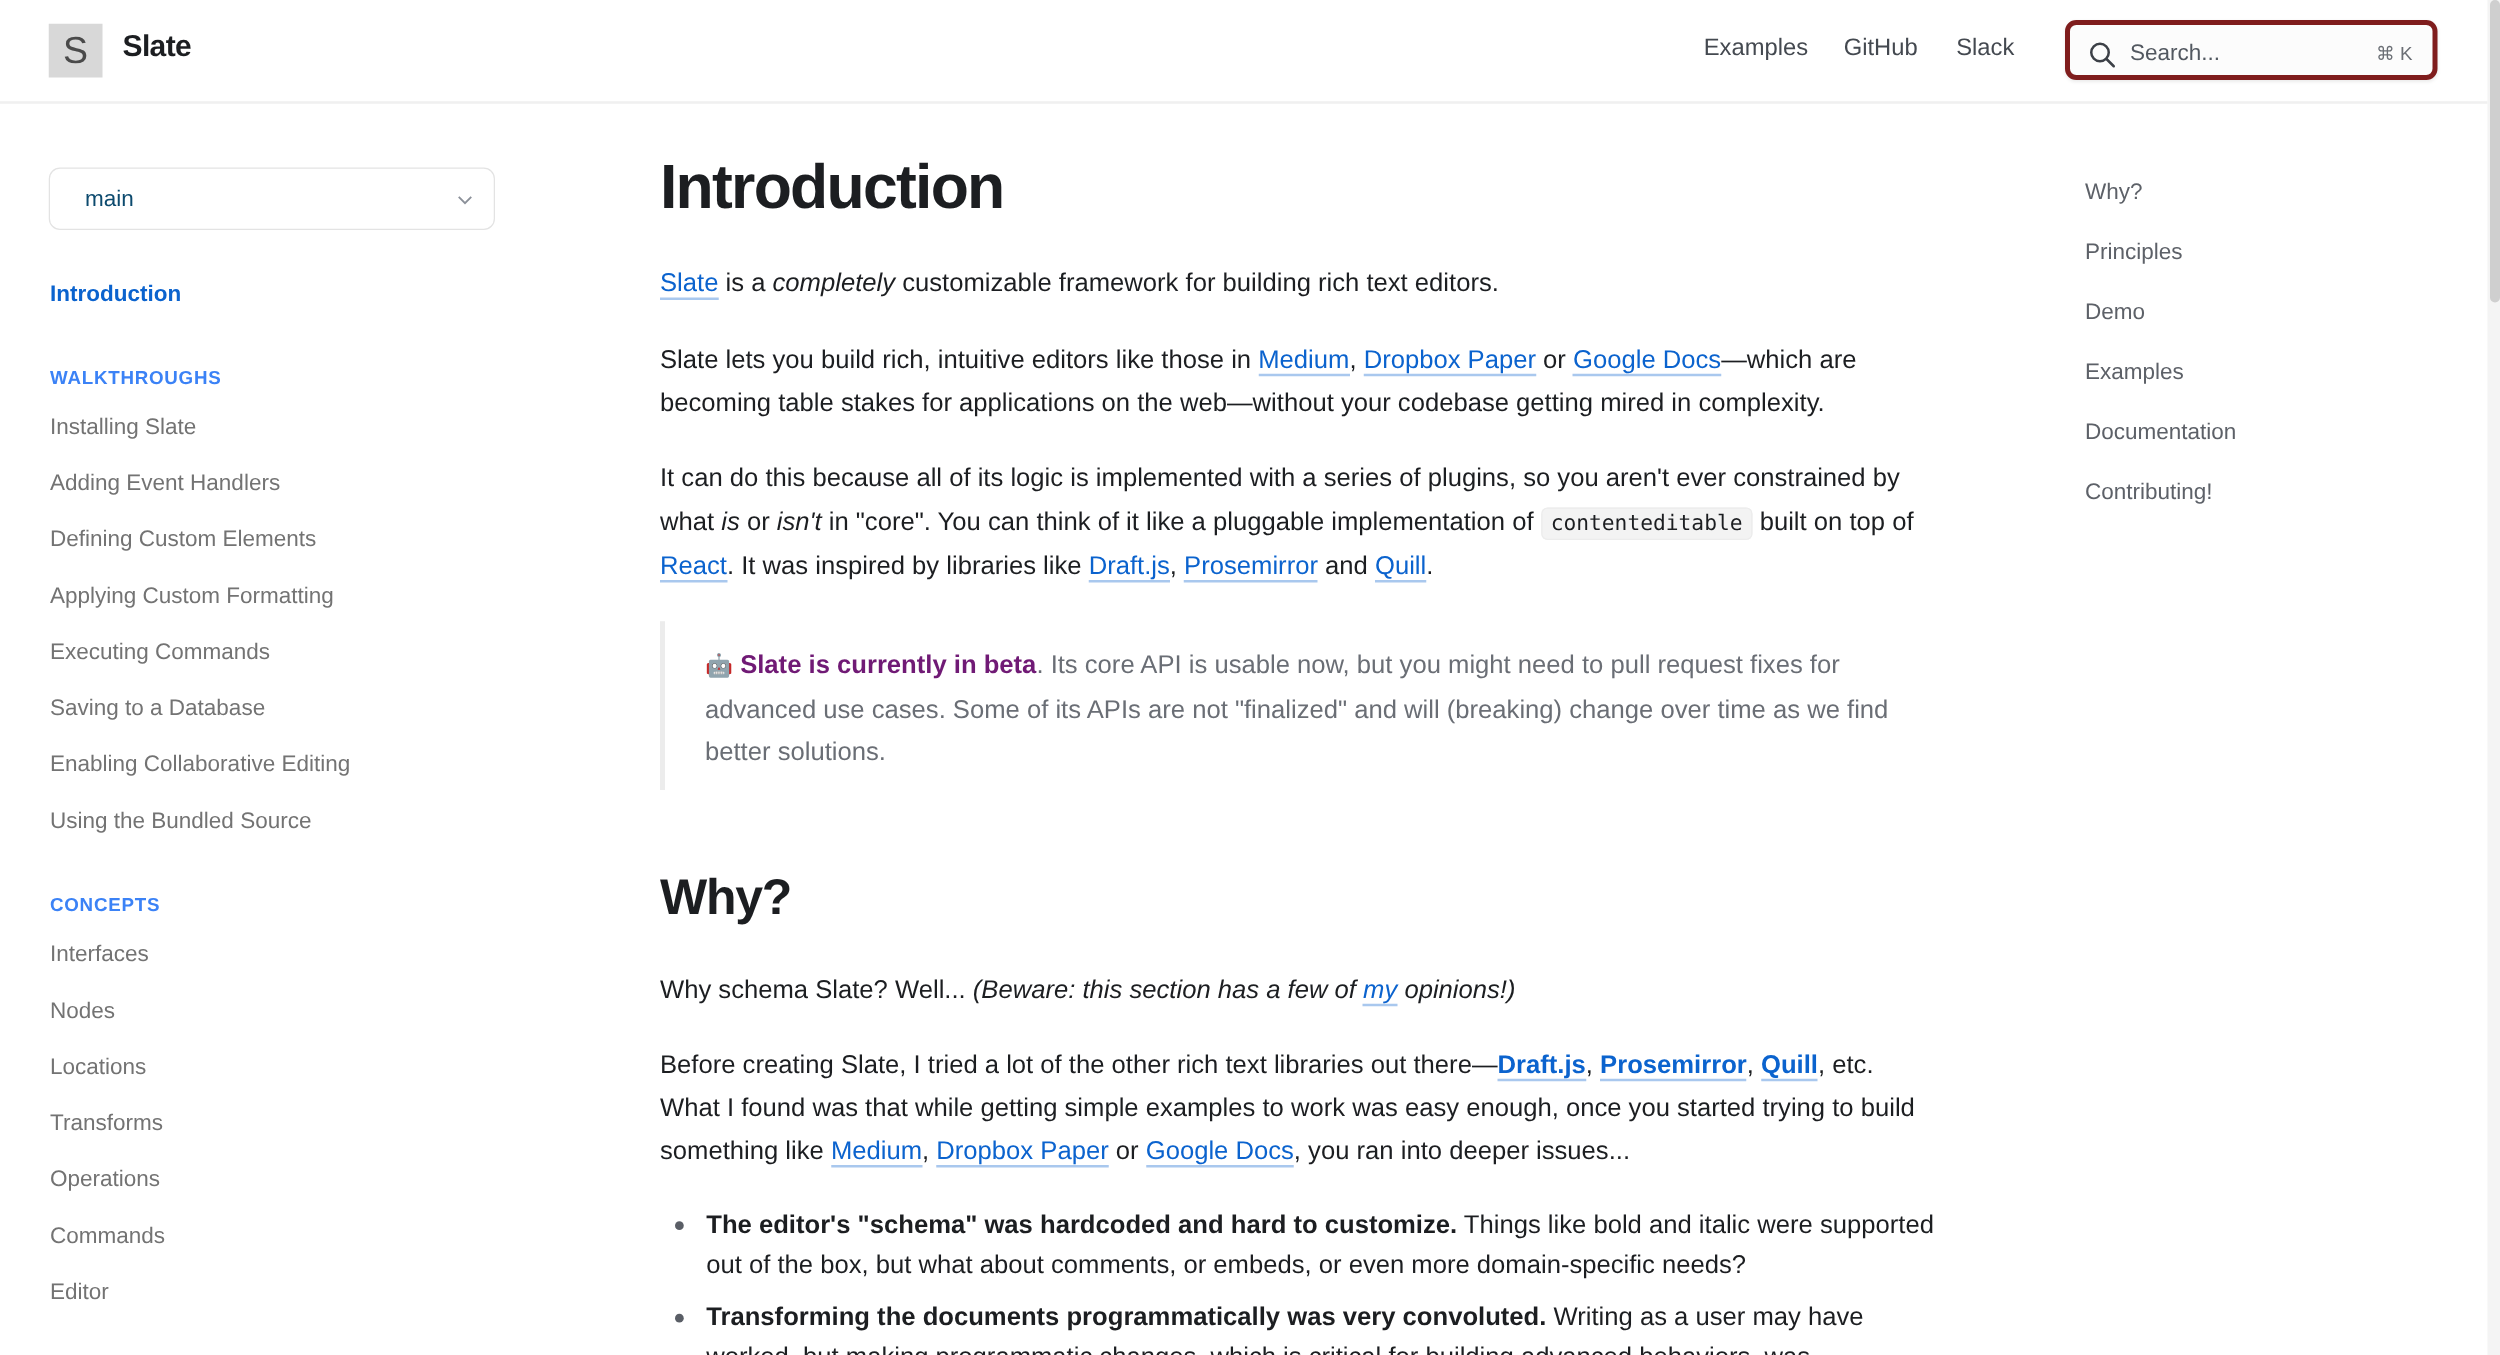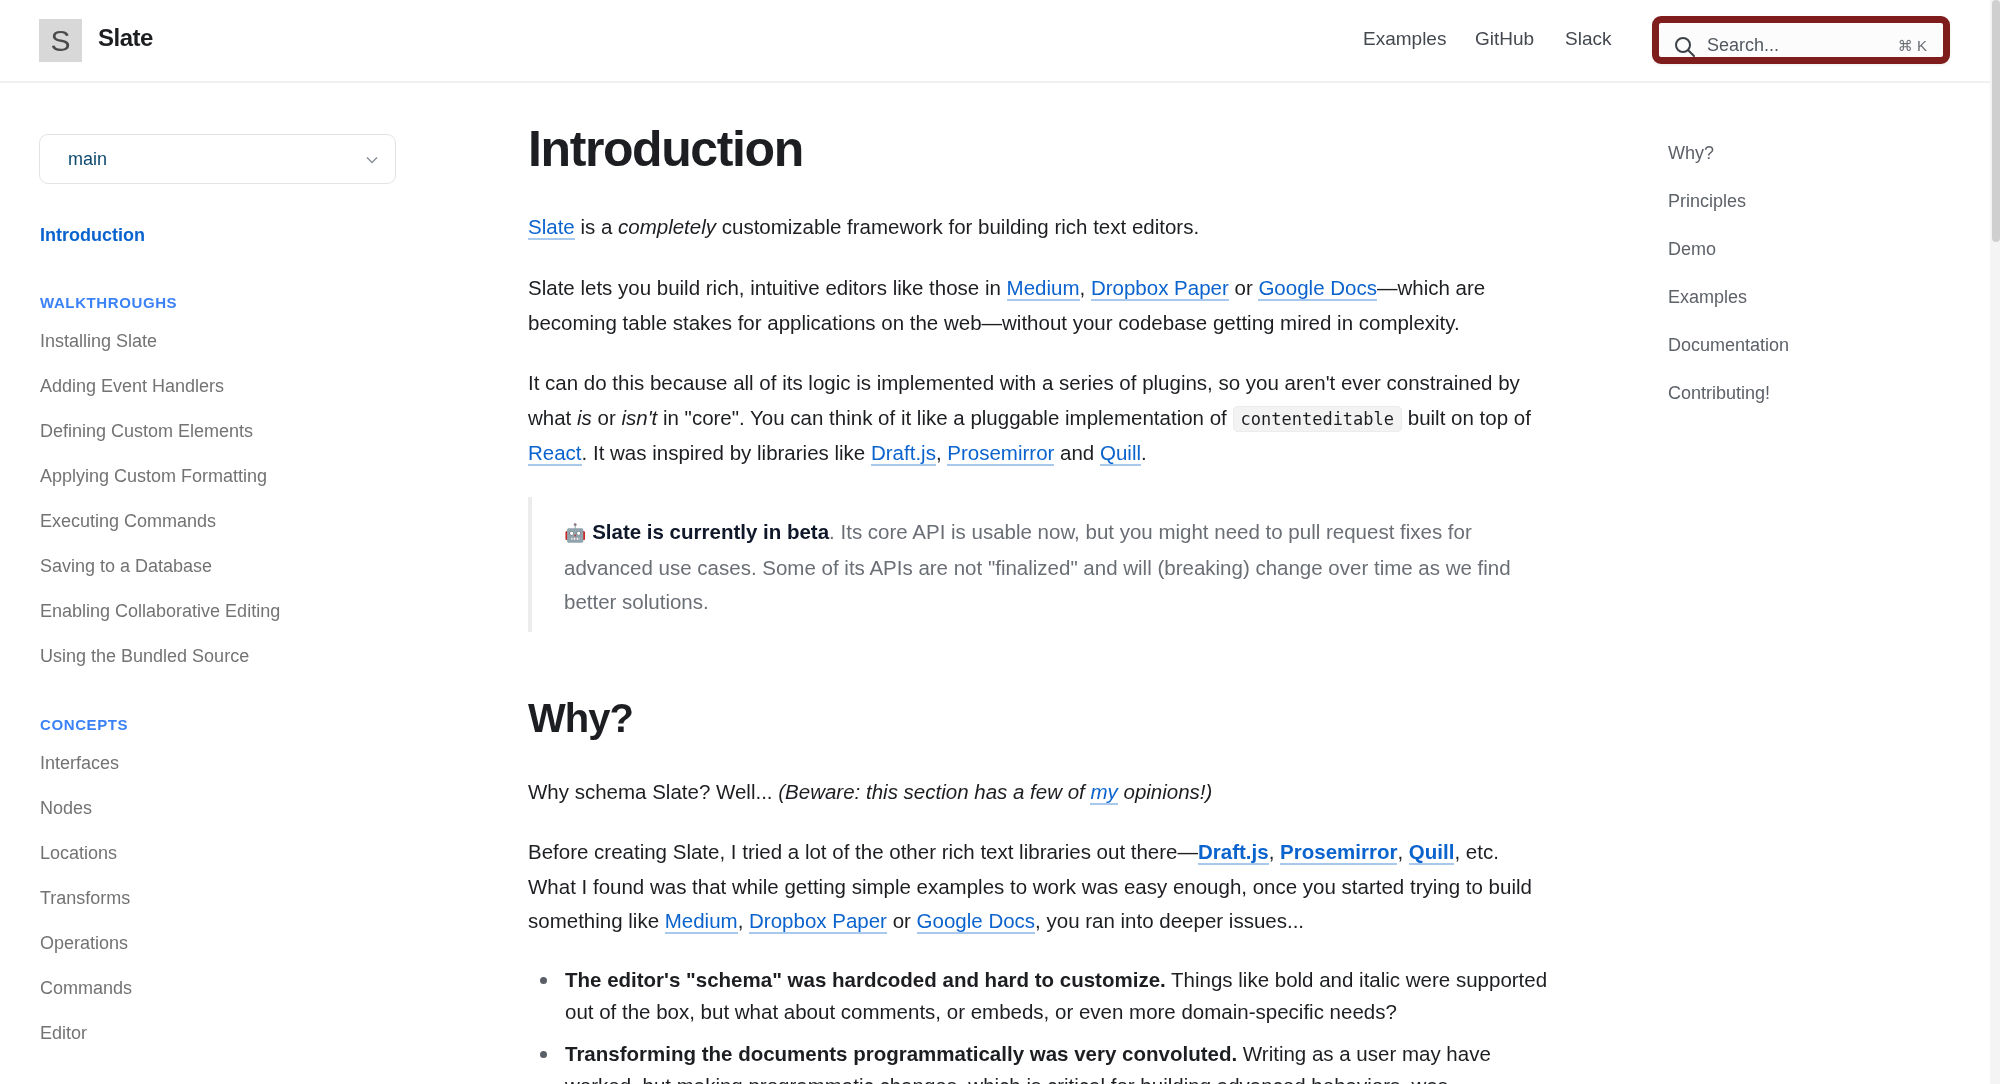--- a/index.html
+++ b/index.html
@@ -5,21 +5,21 @@
     * { box-sizing: border-box; margin: 0; padding: 0; }
     html, body { width: 2000px; height: 1084px; overflow: hidden; background: #ffffff; }
     body { font-family: "Liberation Sans", "DejaVu Sans", sans-serif; color: #1c1e21; position: relative; }
     a { text-decoration: none; }
 
     
     .header { position: absolute; left: 0; top: 0; width: 1990px; height: 83px; border-bottom: 2px solid #f0f0f0; background: #fff; }
     .logo-box { position: absolute; left: 39px; top: 19px; width: 43px; height: 43px; background: #d8d8d8; color: #4a4a4a; font-size: 30px; line-height: 43px; text-align: center; }
     .logo-text { position: absolute; left: 98px; top: 24px; font-size: 24px; font-weight: bold; color: #1c1e21; letter-spacing: -0.5px; }
     .nav-link { position: absolute; top: 28px; font-size: 19px; color: #444950; }
-    .search { position: absolute; left: 1652px; top: 16px; width: 298px; height: 48px; border: 7px solid #7f1d1d; border-radius: 9px; background: #fcfcfc; box-shadow: 0 1px 3px rgba(0,0,0,0.08); }
+    .search { position: absolute; left: 1652px; top: 16px; width: 298px; height: 48px; border: 4px solid #7f1d1d; border-radius: 9px; background: #fcfcfc; box-shadow: 0 1px 3px rgba(0,0,0,0.08); }
     .search-icon { position: absolute; left: 14px; top: 12px; width: 24px; height: 24px; }
     .search-placeholder { position: absolute; left: 48px; top: 12px; font-size: 18px; color: #525860; }
     .search-kbd { position: absolute; right: 16px; top: 14px; font-size: 15px; color: #6b6f75; }
 
     
     .scroll-track { position: absolute; left: 1990px; top: 0; width: 10px; height: 1084px; background: #f4f4f4; }
     .scroll-thumb { position: absolute; left: 1992px; top: 0; width: 8px; height: 242px; background: #cfcfcf; border-radius: 4px; }
 
     
     .version-select { position: absolute; left: 39px; top: 134px; width: 357px; height: 50px; border: 1px solid #e3e3e3; border-radius: 9px; background: #fff; }
@@ -33,21 +33,21 @@
 
     
     .content { position: absolute; left: 528px; top: 0; width: 1020px; }
     .h1 { position: absolute; left: 0; top: 120px; font-size: 50px; font-weight: bold; color: #1c1e21; letter-spacing: -1.4px; }
     .h2 { position: absolute; left: 0; top: 696px; font-size: 40px; font-weight: bold; color: #1c1e21; letter-spacing: -1px; }
     .para { position: absolute; left: 0; width: 1020px; font-size: 20.5px; line-height: 34.5px; color: #1c1e21; }
     .para a, .bullets a { color: #0b63ce; border-bottom: 2px solid #a9c8ee; }
     .para a.strong { font-weight: bold; }
     code.inline { font-family: "DejaVu Sans Mono", "Liberation Mono", monospace; font-size: 17px; background: #f3f3f3; border: 1px solid #ececec; border-radius: 5px; padding: 2px 7px; color: #1c1e21; }
     .quote { position: absolute; left: 0; top: 497px; width: 1020px; height: 135px; border-left: 4px solid #ececec; padding-left: 32px; padding-top: 18px; font-size: 20.5px; line-height: 34.5px; color: #6a6e75; }
-    .quote b { color: #0f172a; text-align: right; }
+    .quote b { color: #701a75; text-align: right; }
     .emoji { font-family: "DejaVu Sans", sans-serif; font-size: 18px; }
     .bullets { position: absolute; left: 0; top: 964px; width: 1020px; list-style: none; }
     .bullets li { position: relative; padding-left: 37px; font-size: 20.5px; line-height: 32px; margin-bottom: 10px; color: #1c1e21; }
     .bullets li::before { content: ""; position: absolute; left: 12px; top: 13px; width: 7px; height: 7px; border-radius: 50%; background: #5a5e66; }
 
     
     .toc-item { position: absolute; left: 1668px; font-size: 18px; color: #5d6168; }
   </style>
 </head>
 <body>

